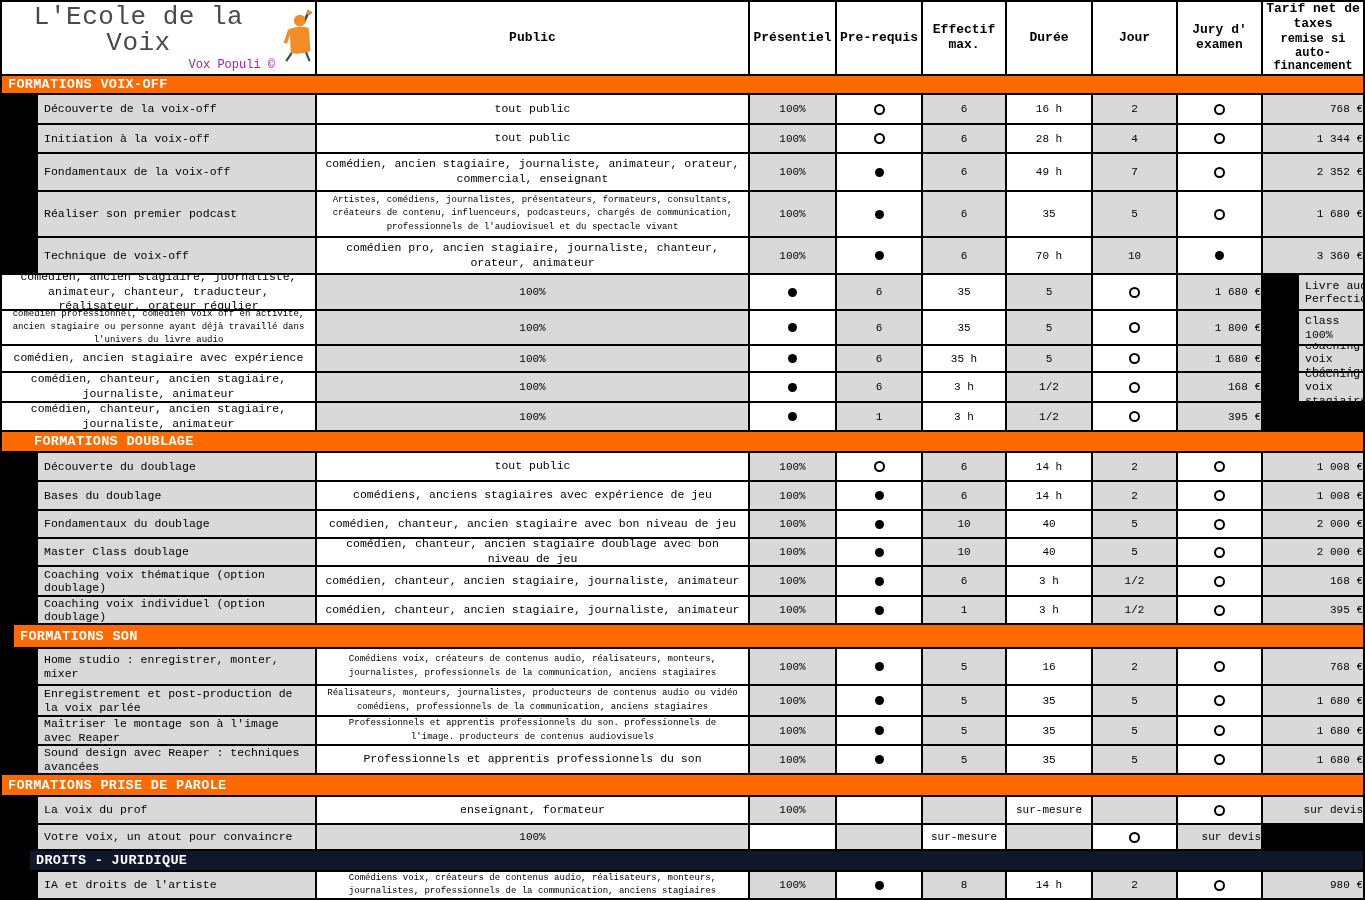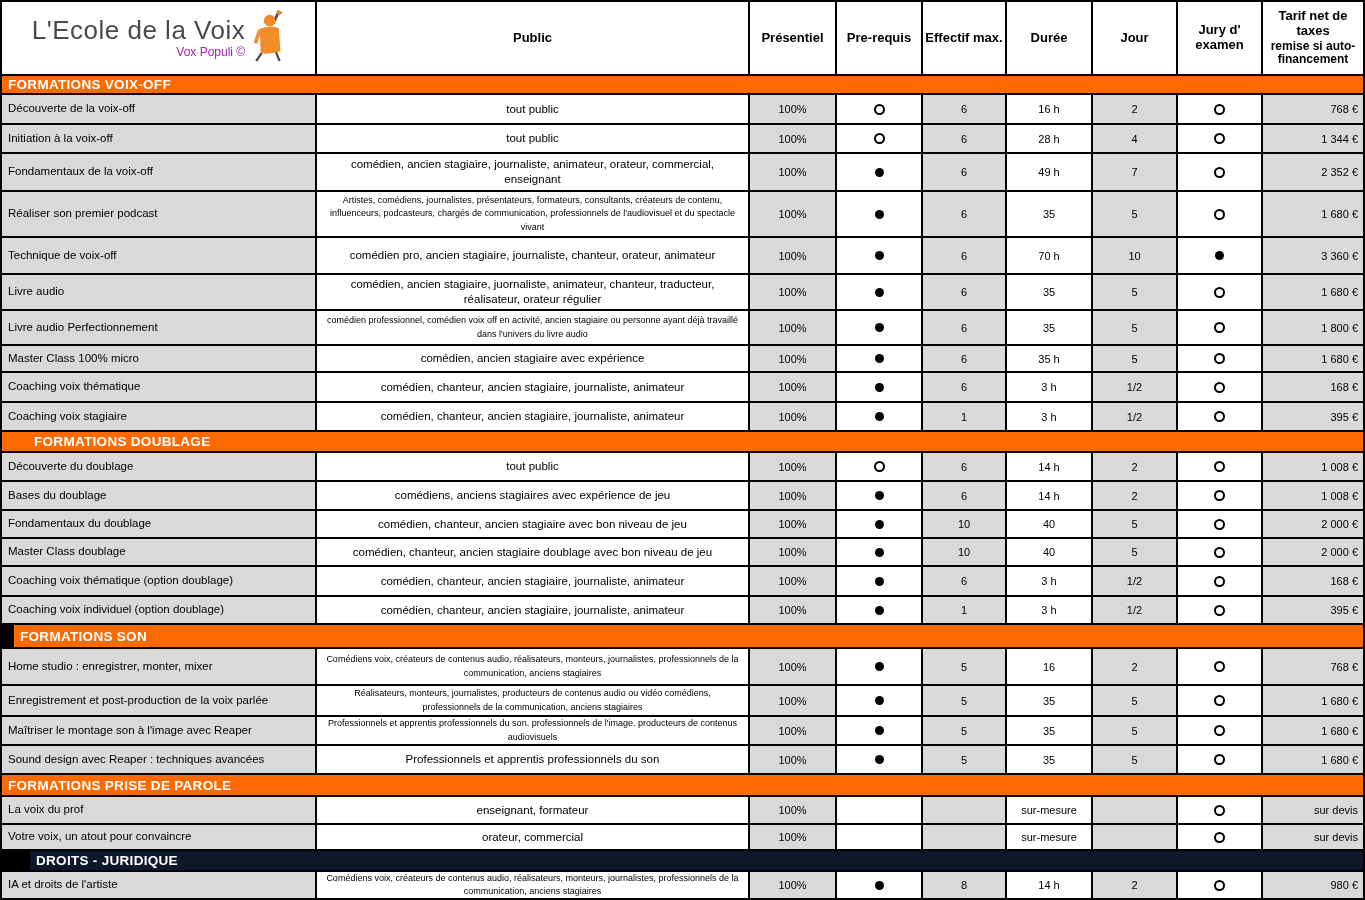--- a/index.html
+++ b/index.html
@@ -27,33 +27,33 @@
   .logo-title{font-size:26px;color:#4a4a4a;letter-spacing:.5px;line-height:1;}
   .logo-sub{font-size:12px;color:#a21caf;margin-top:2px;}
 
   
   .band{grid-column:1/-1;background:#FF6A00;color:#fff;font-weight:bold;
         font-size:13.5px;display:flex;align-items:center;padding-left:6px;
         letter-spacing:.3px;}
 
   
   .c-name{justify-content:flex-start;text-align:left;padding:0 4px 0 6px;
-          font-size:11.5px;line-height:1.15;}
+          font-size:11.5px;line-height:1.15;margin-left:36px;}
   .c-public{padding:0 8px;font-size:11.5px;line-height:1.3;}
   .c-public.small{font-size:9px;line-height:1.45;}
   .c-val{font-size:11px;white-space:nowrap;}
-  .c-tarif{justify-content:flex-end;padding-right:5px;font-size:11px;white-space:nowrap;}
+  .c-tarif{justify-content:flex-end;font-size:11px;white-space:nowrap;}
 
   .circ-open{width:11px;height:11px;border:2.5px solid #000;border-radius:50%;}
   .circ-filled{width:9px;height:9px;background:#000;border-radius:50%;}
 </style>
 </head>
 <body>
 
-<div class="sheet" id="sheet" style="grid-template-rows: 72px 17px 28px 27px 36px 44px 35px 34px 33px 25px 28px 27px 19px 27px 27px 26px 26px 28px 26px 22px 35px 29px 27px 27px 20px 26px 24px 19px 26px; --accent: #FF6A00;">
+<div class="sheet" id="sheet" style="grid-template-rows: 72px 17px 28px 27px 36px 44px 35px 34px 33px 25px 28px 27px 19px 27px 27px 26px 26px 28px 26px 22px 35px 29px 27px 27px 20px 26px 24px 19px 26px; font-family: Liberation Mono, monospace; --accent: #FF6A00;">
 
   <div class="cell logo-cell">
     <div class="logo-txt">
       <div class="logo-title">L'Ecole de la Voix</div>
       <div class="logo-sub">Vox Populi ©</div>
     </div>
     <span>
       <svg width="36" height="54" viewBox="0 0 40 60">
         <path d="M27 16 L33 3" stroke="#4a4a4a" stroke-width="3" fill="none"></path>
         <path d="M31 1 l6 3 -4 3 z" fill="#4a4a4a"></path>
@@ -136,21 +136,20 @@
     <div class="cell white">
       <span class="circ-filled"></span>
     </div>
     <div class="cell grey c-val">6</div>
     <div class="cell white c-val">70 h</div>
     <div class="cell grey c-val">10</div>
     <div class="cell white">
       <span class="circ-filled"></span>
     </div>
     <div class="cell grey c-tarif">3 360 €</div>
-    <div class="cell grey c-name">Livre audio</div>
     <div class="cell white c-public">comédien, ancien stagiaire, juornaliste, animateur, chanteur, traducteur, réalisateur, orateur régulier</div>
     <div class="cell grey c-val">100%</div>
     <div class="cell white">
       <span class="circ-filled"></span>
     </div>
     <div class="cell grey c-val">6</div>
     <div class="cell white c-val">35</div>
     <div class="cell grey c-val">5</div>
     <div class="cell white">
       <span class="circ-open"></span>
@@ -346,21 +345,20 @@
     <div class="cell grey c-val">100%</div>
     <div class="cell white"></div>
     <div class="cell grey c-val"></div>
     <div class="cell white c-val">sur-mesure</div>
     <div class="cell grey c-val"></div>
     <div class="cell white">
       <span class="circ-open"></span>
     </div>
     <div class="cell grey c-tarif">sur devis</div>
     <div class="cell grey c-name">Votre voix, un atout pour convaincre</div>
-    <div class="cell white c-public">orateur, commercial</div>
     <div class="cell grey c-val">100%</div>
     <div class="cell white"></div>
     <div class="cell grey c-val"></div>
     <div class="cell white c-val">sur-mesure</div>
     <div class="cell grey c-val"></div>
     <div class="cell white">
       <span class="circ-open"></span>
     </div>
     <div class="cell grey c-tarif">sur devis</div>
     <div class="band" style="background: #0f172a; margin-left: 28px;">DROITS - JURIDIQUE</div>

